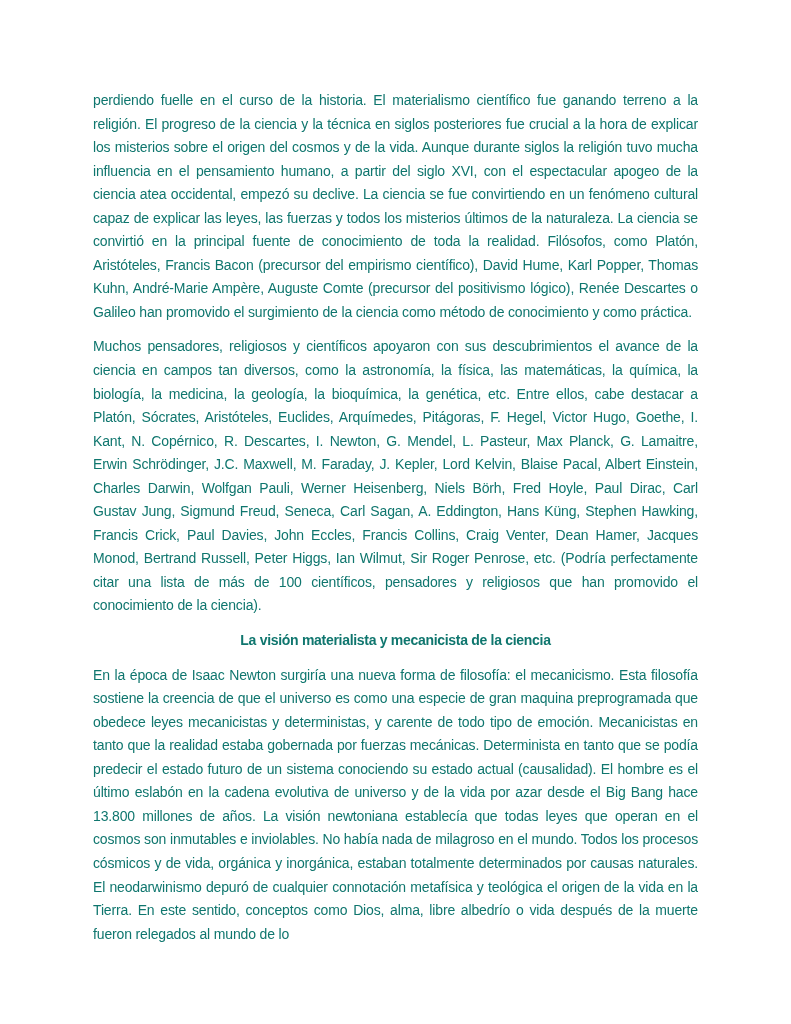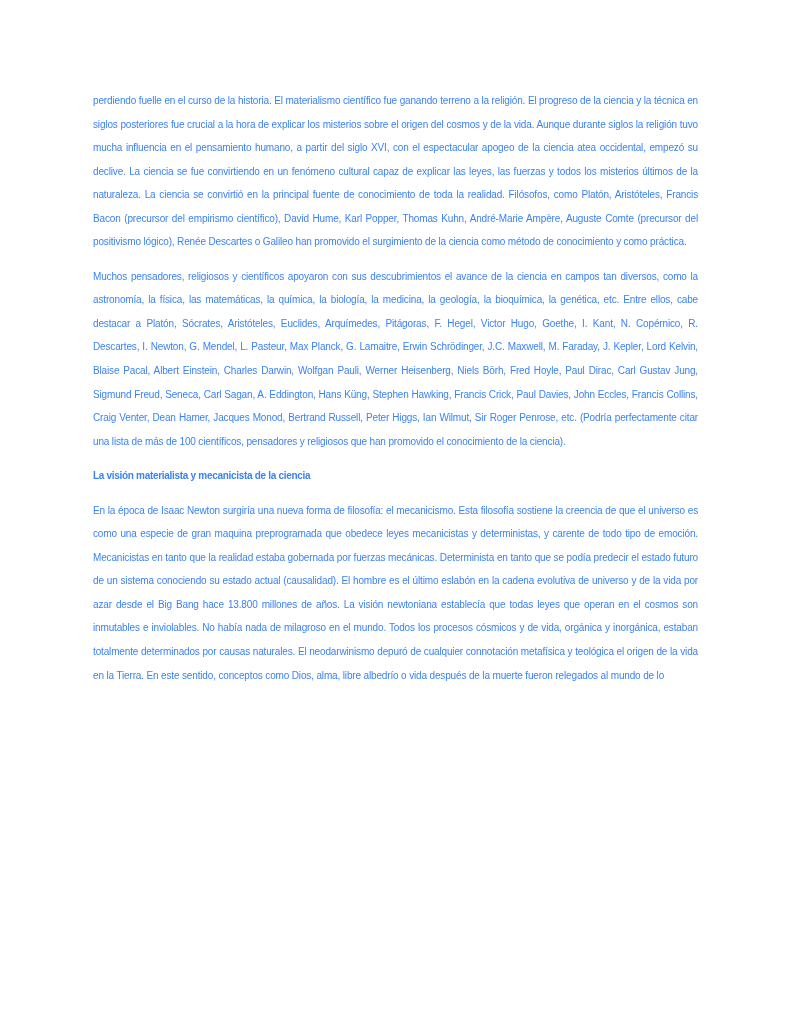--- a/index.html
+++ b/index.html
@@ -3,33 +3,34 @@
 <meta charset="utf-8">
 <style>
   html, body { margin: 0; padding: 0; background: #ffffff; }
   body { width: 791px; height: 1024px; overflow: hidden; position: relative; }
   .page {
     position: absolute;
     left: 93px;
     top: 89px;
     width: 605px;
     font-family: "Liberation Sans", sans-serif;
-    font-size: 10px;
+    font-size: 14px;
     line-height: 23.55px;
-    color: #3b82f6;
+    color: #0f766e;
     letter-spacing: -0.15px;
   }
   .para {
     margin: 0 0 11px 0;
     text-align: justify;
   }
   .heading {
     margin: 0 0 11px 0;
     font-weight: bold;
     letter-spacing: -0.3px;
+    text-align: center;
   }
 </style>
 </head>
 <body>
 
 <div class="page">
   <p class="para">perdiendo fuelle en el curso de la historia. El materialismo científico fue ganando terreno a la religión. El progreso de la ciencia y la técnica en siglos posteriores fue crucial a la hora de explicar los misterios sobre el origen del cosmos y de la vida. Aunque durante siglos la religión tuvo mucha influencia en el pensamiento humano, a partir del siglo XVI, con el espectacular apogeo de la ciencia atea occidental, empezó su declive. La ciencia se fue convirtiendo en un fenómeno cultural capaz de explicar las leyes, las fuerzas y todos los misterios últimos de la naturaleza. La ciencia se convirtió en la principal fuente de conocimiento de toda la realidad. Filósofos, como Platón, Aristóteles, Francis Bacon (precursor del empirismo científico), David Hume, Karl Popper, Thomas Kuhn, André-Marie Ampère, Auguste Comte (precursor del positivismo lógico), Renée Descartes o Galileo han promovido el surgimiento de la ciencia como método de conocimiento y como práctica.</p>
   <p class="para">Muchos pensadores, religiosos y científicos apoyaron con sus descubrimientos el avance de la ciencia en campos tan diversos, como la astronomía, la física, las matemáticas, la química, la biología, la medicina, la geología, la bioquímica, la genética, etc. Entre ellos, cabe destacar a Platón, Sócrates, Aristóteles, Euclides, Arquímedes, Pitágoras, F. Hegel, Victor Hugo, Goethe, I. Kant, N. Copérnico, R. Descartes, I. Newton, G. Mendel, L. Pasteur, Max Planck, G. Lamaitre, Erwin Schrödinger, J.C. Maxwell, M. Faraday, J. Kepler, Lord Kelvin, Blaise Pacal, Albert Einstein, Charles Darwin, Wolfgan Pauli, Werner Heisenberg, Niels Börh, Fred Hoyle, Paul Dirac, Carl Gustav Jung, Sigmund Freud, Seneca, Carl Sagan, A. Eddington, Hans Küng, Stephen Hawking, Francis Crick, Paul Davies, John Eccles, Francis Collins, Craig Venter, Dean Hamer, Jacques Monod, Bertrand Russell, Peter Higgs, Ian Wilmut, Sir Roger Penrose, etc. (Podría perfectamente citar una lista de más de 100 científicos, pensadores y religiosos que han promovido el conocimiento de la ciencia).</p>
   <p class="heading">La visión materialista y mecanicista de la ciencia</p>
   <p class="para">En la época de Isaac Newton surgiría una nueva forma de filosofía: el mecanicismo. Esta filosofía sostiene la creencia de que el universo es como una especie de gran maquina preprogramada que obedece leyes mecanicistas y deterministas, y carente de todo tipo de emoción. Mecanicistas en tanto que la realidad estaba gobernada por fuerzas mecánicas. Determinista en tanto que se podía predecir el estado futuro de un sistema conociendo su estado actual (causalidad). El hombre es el último eslabón en la cadena evolutiva de universo y de la vida por azar desde el Big Bang hace 13.800 millones de años. La visión newtoniana establecía que todas leyes que operan en el cosmos son inmutables e inviolables. No había nada de milagroso en el mundo. Todos los procesos cósmicos y de vida, orgánica y inorgánica, estaban totalmente determinados por causas naturales. El neodarwinismo depuró de cualquier connotación metafísica y teológica el origen de la vida en la Tierra. En este sentido, conceptos como Dios, alma, libre albedrío o vida después de la muerte fueron relegados al mundo de lo</p>

